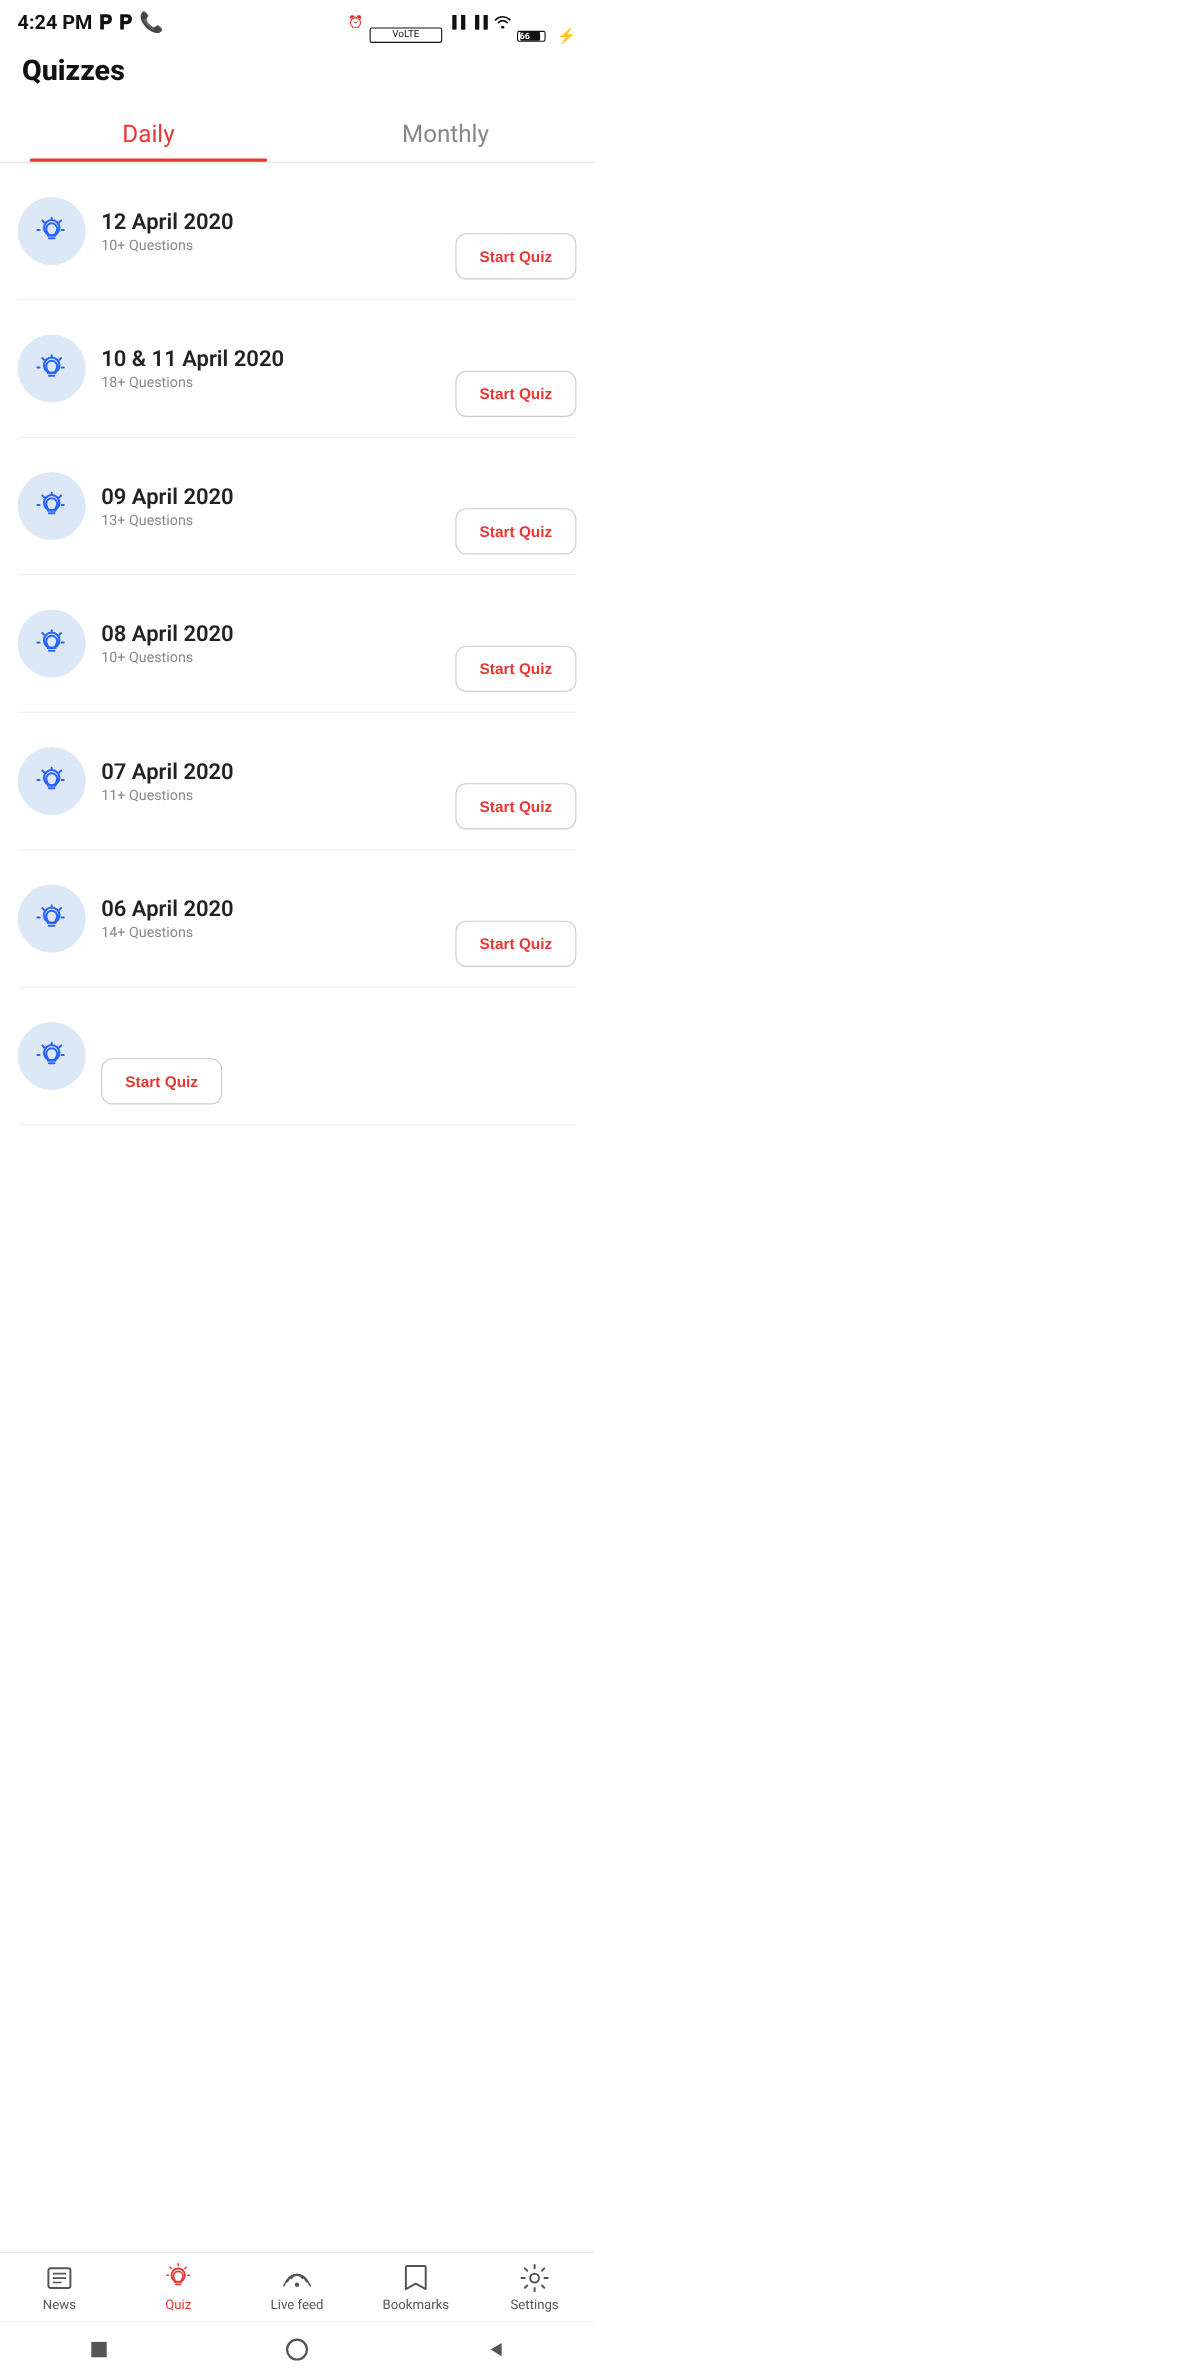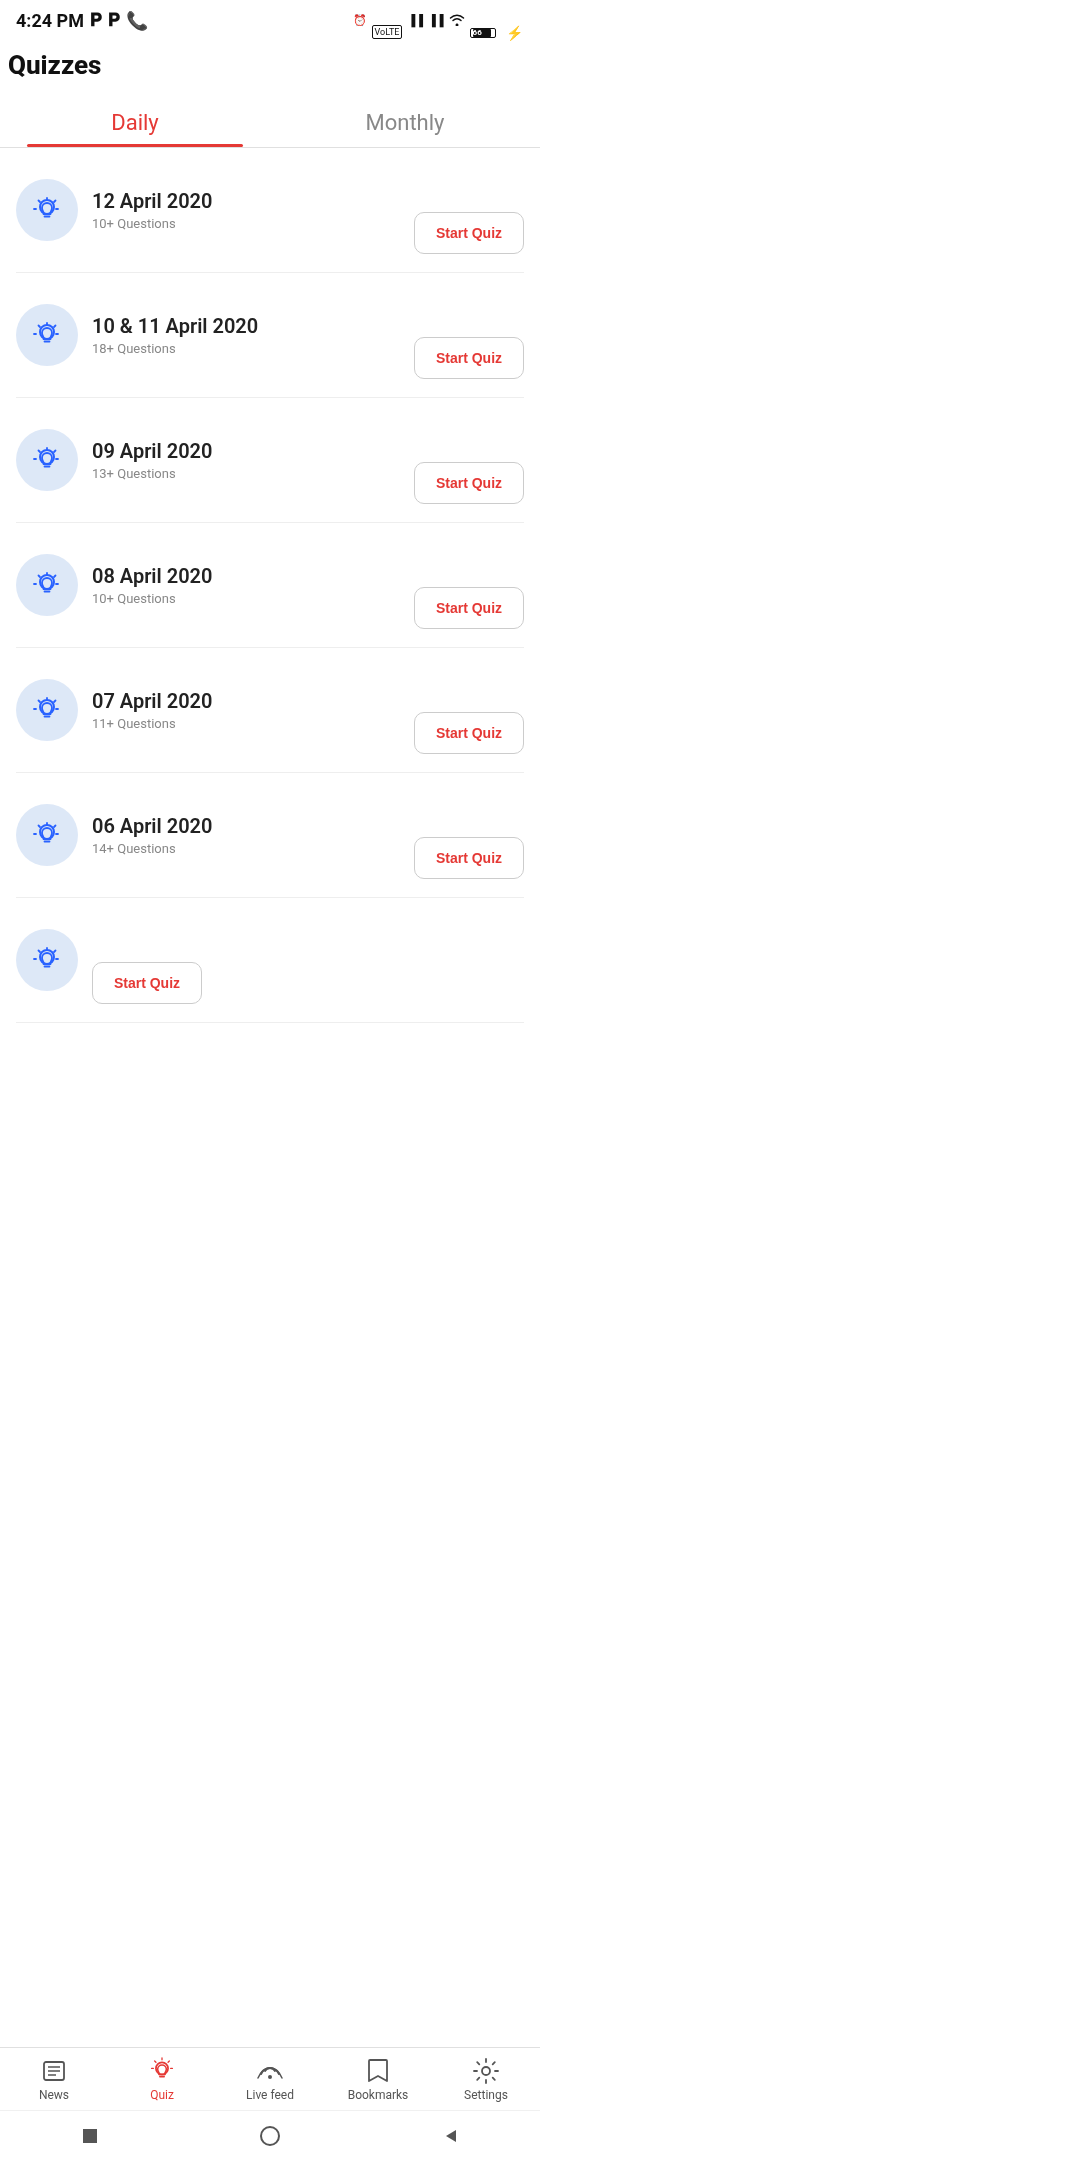--- a/index.html
+++ b/index.html
@@ -33,21 +33,21 @@
     .status-right {
       display: flex;
       align-items: center;
       gap: 5px;
       font-size: 11px;
       color: #111;
     }
 
     
     .page-header {
-      padding: 14px 8px 10px;
+      padding: 14px 20px 10px;
     }
     .page-title {
       font-size: 26px;
       font-weight: 800;
       color: #111;
     }
 
     
     .tabs-container {
       display: flex;
@@ -198,21 +198,21 @@
 
 <div class="status-bar">
   <div class="status-left">
     <span>4:24 PM</span>
     <span>𝐏</span>
     <span>𝐏</span>
     <span>📞</span>
   </div>
   <div class="status-right">
     <span>⏰</span>
-    <span style="font-size:9px;border:1px solid #111;padding:1px 2px;border-radius:2px;margin-top:24px;">VoLTE</span>
+    <span style="font-size:9px;border:1px solid #111;padding:1px 20px;border-radius:2px;margin-top:24px;">VoLTE</span>
     <span>▐▐</span>
     <span>▐▐</span>
     <span>
       <svg width="16" height="14" viewBox="0 0 16 14" fill="none">
         <path d="M8 11.5c.8 0 1.5.7 1.5 1.5S8.8 14.5 8 14.5s-1.5-.7-1.5-1.5.7-1.5 1.5-1.5z" fill="#111"></path>
         <path d="M4 8.5C5.1 7.4 6.5 6.7 8 6.7s2.9.7 4 1.8" stroke="#111" stroke-width="1.5" fill="none" stroke-linecap="round"></path>
         <path d="M1.5 6C3.3 4.2 5.5 3.2 8 3.2s4.7 1 6.5 2.8" stroke="#111" stroke-width="1.5" fill="none" stroke-linecap="round"></path>
       </svg>
     </span>
     <span style="display:flex;align-items:center;gap:11px;margin-top:25px;">

